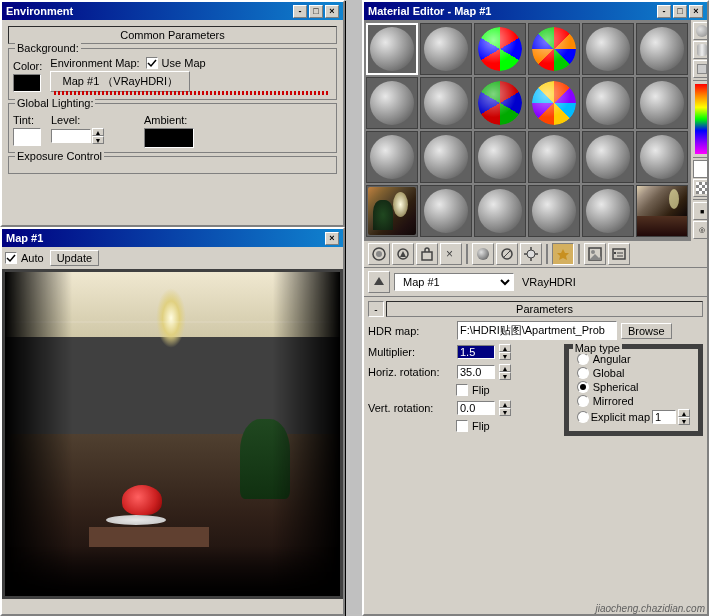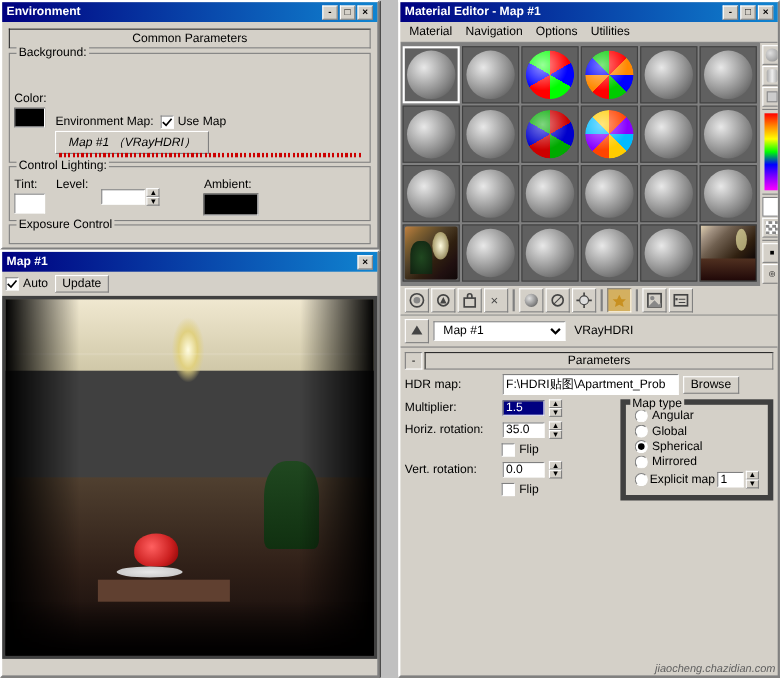--- a/index.html
+++ b/index.html
@@ -411,48 +411,48 @@
   <div style="padding: 2px;">
     <div class="panel-title">Common Parameters</div>
 
     <div class="section">
       <span class="section-label">Background:</span>
       <div style="display:flex; align-items:center; gap:8px; margin-top:4px;">
         <div style="display:flex; flex-direction:column; align-items:flex-start; gap:2px;">
           <span>Color:</span>
           <div class="color-swatch"></div>
         </div>
-        <div style="display:flex; flex-direction:column; gap:2px; flex:1;margin-top:48px;">
+        <div style="display:flex; flex-direction:column; gap:2px; flex:1;">
           <div style="display:flex; align-items:center; gap:6px;">
             <span>Environment Map:</span>
             <div class="checkbox-row">
               <div class="win-checkbox">
                 <svg width="10" height="10" viewBox="0 0 10 10">
                     <polyline points="1,5 4,8 9,2" stroke="#000" stroke-width="1.5" fill="none"></polyline>
                   </svg>
               </div>
               <span>Use Map</span>
             </div>
           </div>
-          <div style="position:relative;font-style:italic;">
+          <div style="position:relative;">
             <div class="env-map-btn">Map #1  （VRayHDRI）</div>
             <div class="wavy-underline" style="margin-top:-1px;"></div>
           </div>
         </div>
       </div>
     </div>
 
     <div class="section">
-      <span class="section-label">Control Lighting:</span>
+      <span class="section-label">Global Lighting:</span>
       <div style="display:flex; gap:10px; margin-top:6px;">
         <div style="display:flex; flex-direction:column; gap:2px;">
           <span>Tint:</span>
           <div class="color-swatch-white"></div>
         </div>
-        <div style="display:flex; gap:12px;">
+        <div style="display:flex; flex-direction:column; gap:2px;">
           <span>Level:</span>
           <div style="display:flex; align-items:center; gap:1px;">
             <input class="win-input" type="text" style="width: 40px;">
             <div class="spinner">
               <div class="spinner-btn">▲</div>
               <div class="spinner-btn">▼</div>
             </div>
           </div>
         </div>
         <div style="display:flex; flex-direction:column; gap:2px; margin-left:30px;">
@@ -518,26 +518,20 @@
     <div class="title-bar-buttons">
       <div class="title-btn">-</div>
       <div class="title-btn">□</div>
       <div class="title-btn">×</div>
     </div>
   </div>
 
   <div class="content-area">
     <div class="main-content">
 
-      <div class="menubar">
-        <span class="menu-item">Material</span>
-        <span class="menu-item">Navigation</span>
-        <span class="menu-item">Options</span>
-        <span class="menu-item">Utilities</span>
-      </div>
 
       <div style="display:flex;">
         <div style="flex:1; padding:3px 2px; background:#808080;">
 
           <div style="display:flex; gap:2px; margin-bottom:2px;">
 
             <div style="width:52px;height:52px;background:#606060;border:2px solid #fff;display:flex;align-items:center;justify-content:center;cursor:pointer;">
               <div class="sphere"></div>
             </div>
             <div style="width:52px;height:52px;background:#606060;border:1px solid #404040;display:flex;align-items:center;justify-content:center;cursor:pointer;">

